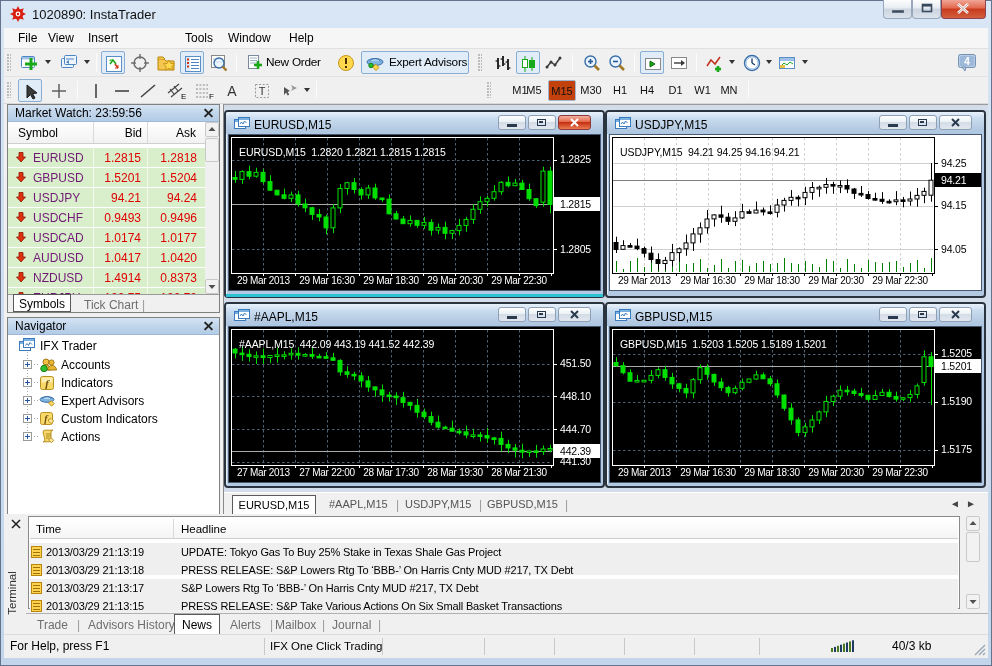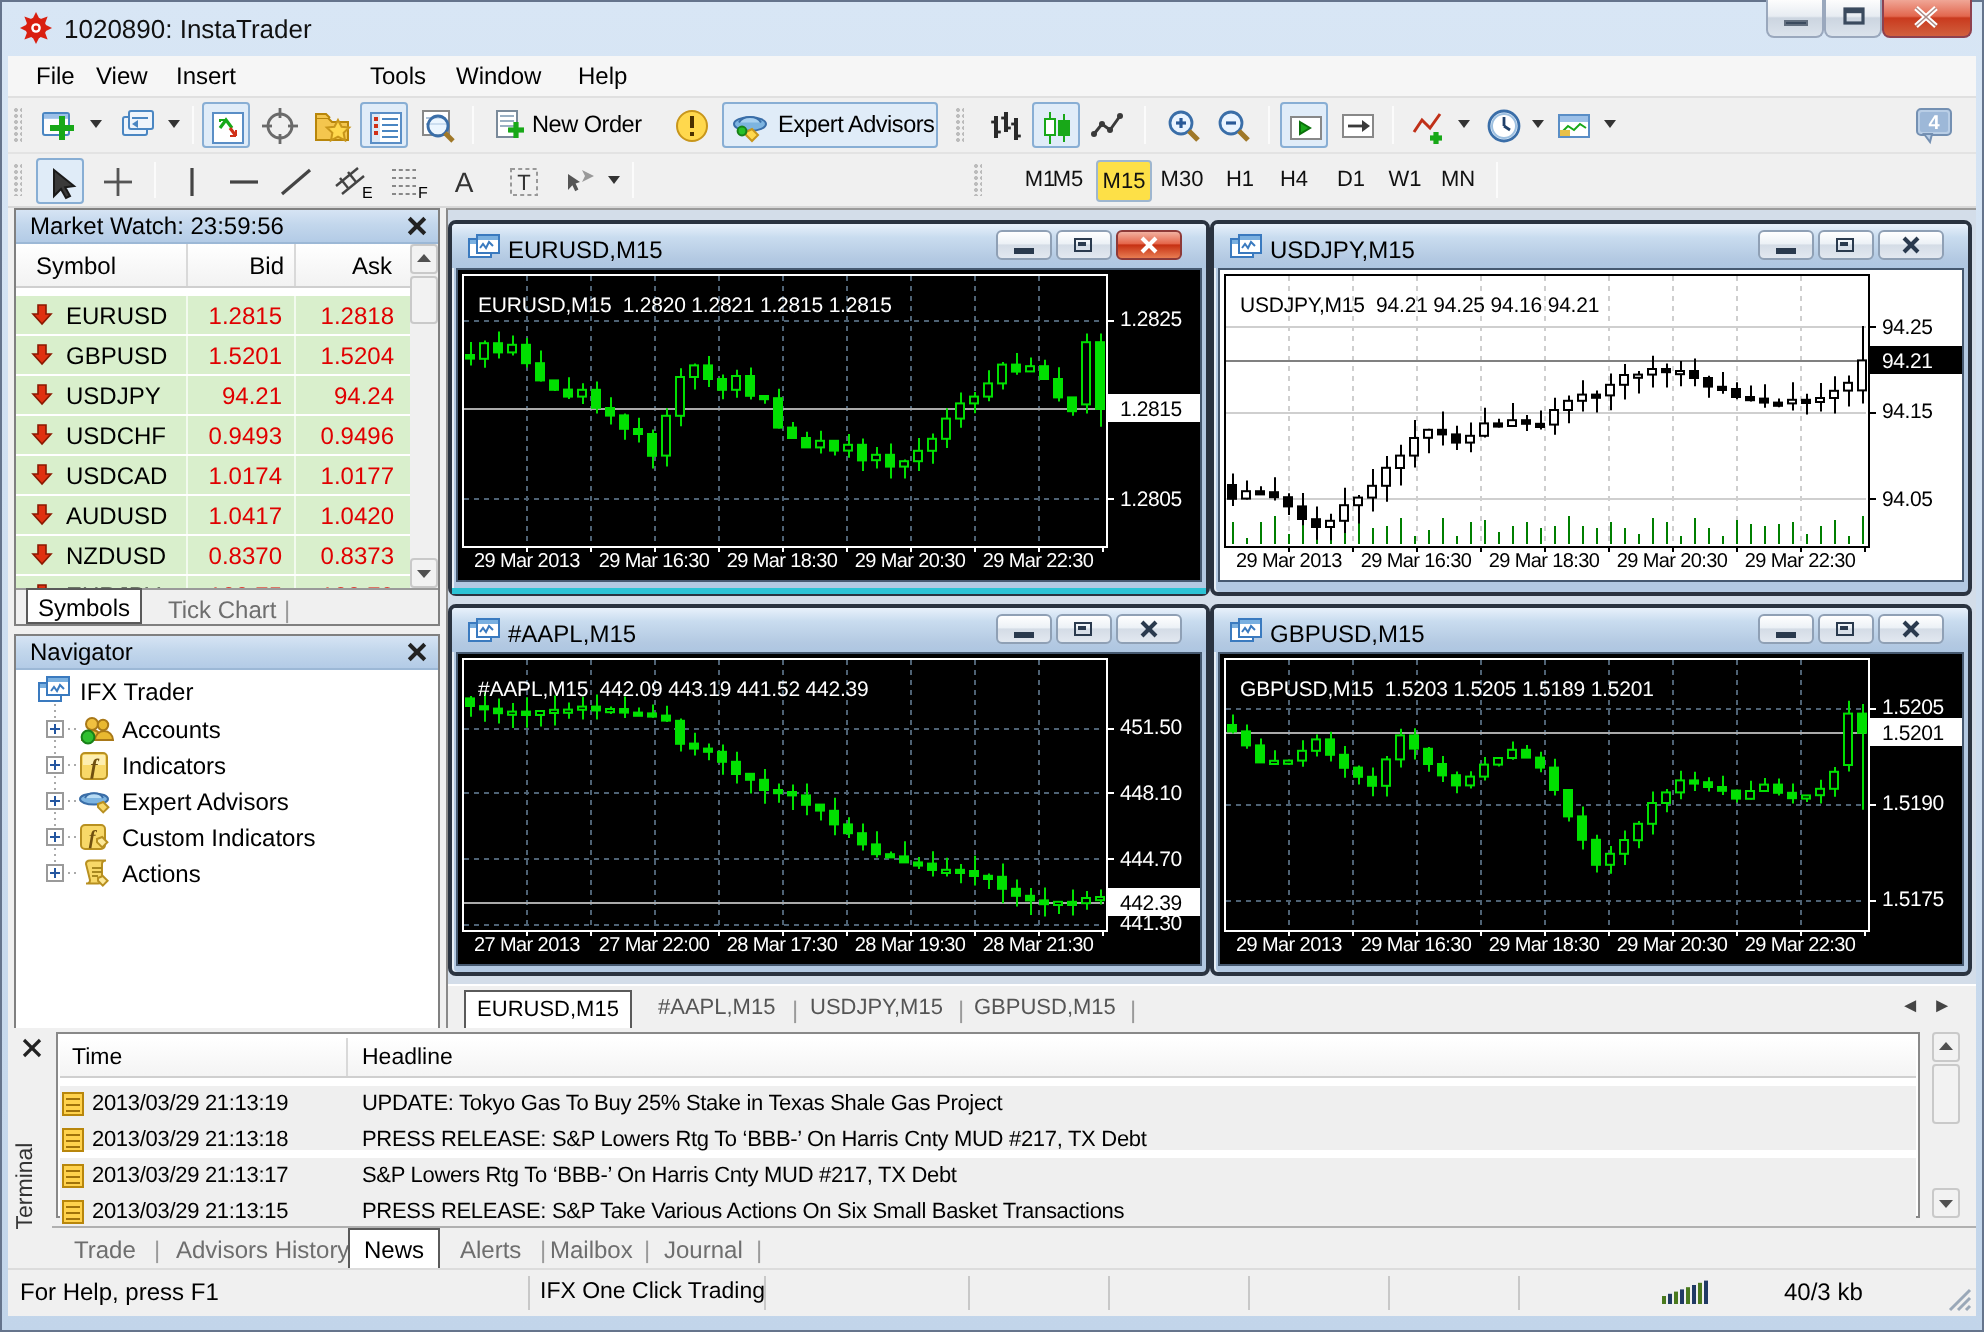--- a/index.html
+++ b/index.html
@@ -23,34 +23,34 @@
 #tbar2{top:77px;height:27px;border-bottom:1px solid #d8d8d8;}
 .grip{position:absolute;width:4px;top:5px;bottom:5px;
  background-image:radial-gradient(circle at 1px 1px,#bcbcbc 0.9px,transparent 1.1px);background-size:3px 3px;}
 .tsep{position:absolute;width:1px;top:4px;bottom:4px;background:#d0d0d0;border-right:1px solid #fbfbfb;}
 .tbtn{position:absolute;top:2px;width:24px;height:23px;border-radius:2px;}
 .tbtn.pressed{background:#e0ecf8;border:1px solid #88aed4;}
 .tbtn svg{position:absolute;left:2px;top:2px;}
 .darr{position:absolute;top:11px;width:0;height:0;border-left:3px solid transparent;border-right:3px solid transparent;border-top:4px solid #333;}
 .tlabel{position:absolute;top:6px;font-size:11.8px;letter-spacing:-0.25px;color:#000;}
 .tfbtn{position:absolute;top:3px;height:21px;font-size:11px;color:#111;text-align:center;padding-top:4px;}
-.tfbtn.pressed{border:1px solid #9eb6cf;background:#fde047;border-radius:2px;}
+.tfbtn.pressed{border:1px solid #9eb6cf;background:#c2410c;border-radius:2px;}
 
 .panel{position:absolute;left:7px;width:213px;background:#fff;border:1px solid #808080;}
 .phead{position:absolute;left:0;top:0;right:0;height:17px;background:linear-gradient(#d6e4f4 0%,#c3d7ec 45%,#b3cbe6 100%);
  border-bottom:1px solid #9cb8d6;color:#000;font-size:12px;padding:1px 0 0 7px;}
 .pclose{position:absolute;right:5px;top:3px;width:10px;height:10px;}
 .pclose:before,.pclose:after{content:"";position:absolute;left:-1px;top:4px;width:11px;height:2px;background:#222;}
 .pclose:before{transform:rotate(45deg);}  .pclose:after{transform:rotate(-45deg);}
 
 .mwhead{position:absolute;left:0;right:14px;top:17px;height:22px;background:linear-gradient(#ffffff,#f2f2f2);border-bottom:1px solid #cfcfcf;}
 .mwhead span{position:absolute;top:4px;font-size:12px;color:#000;}
 .colsep{position:absolute;top:0;bottom:0;width:1px;background:#d9d9d9;}
 .mwrow{position:absolute;left:0;width:197px;height:19px;background:#d9efcc;}
-.mwrow .sym{position:absolute;left:25px;top:3px;color:#000000;}
+.mwrow .sym{position:absolute;left:25px;top:3px;color:#701a75;}
 .mwrow .bid{position:absolute;right:64px;top:3px;color:#e00000;}
 .mwrow .ask{position:absolute;right:8px;top:3px;color:#e00000;}
 .mwsep{position:absolute;left:0;width:197px;height:1px;background:#ffffff;}
 .sb{position:absolute;background:#f0f0f0;}
 .sbtn{position:absolute;background:#f2f2f2;border:1px solid #c9c9c9;border-radius:2px;}
 .tabstrip{position:absolute;background:#f0f0f0;border-top:1px solid #a0a0a0;}
 .atab{position:absolute;background:#fff;border:1px solid #5a5a5a;border-top:1px solid #5a5a5a;color:#000;text-align:center;}
 .itab{position:absolute;color:#6e6e6e;}
 
 .tree{position:absolute;font-size:12px;color:#000;}
@@ -507,21 +507,21 @@
         <div class="ask">1.0420</div>
         <div class="colsep" style="left:85px;background:#f2faee;"></div>
         <div class="colsep" style="left:139px;background:#f2faee;"></div>
       </div>
       <div class="mwsep" style="top:123px;"></div>
       <div class="mwrow" style="top:124px;">
         <div class="abs" style="left:7px;top:3px;"><svg width="12" height="12" viewBox="0 0 12 12">
             <path d="M6 11 L1.5 6 L4 6 L4 1.5 L8 1.5 L8 6 L10.5 6 Z" fill="#e03010" stroke="#8a1800" stroke-width="0.8"></path>
           </svg></div>
         <div class="sym">NZDUSD</div>
-        <div class="bid">0.8370</div>
+        <div class="bid">1.4914</div>
         <div class="ask">0.8373</div>
         <div class="colsep" style="left:85px;background:#f2faee;"></div>
         <div class="colsep" style="left:139px;background:#f2faee;"></div>
       </div>
       <div class="mwsep" style="top:143px;"></div>
       <div class="mwrow" style="top:144px;">
         <div class="abs" style="left:7px;top:3px;"><svg width="12" height="12" viewBox="0 0 12 12">
             <path d="M6 11 L1.5 6 L4 6 L4 1.5 L8 1.5 L8 6 L10.5 6 Z" fill="#e03010" stroke="#8a1800" stroke-width="0.8"></path>
           </svg></div>
         <div class="sym">EURJPY</div>

